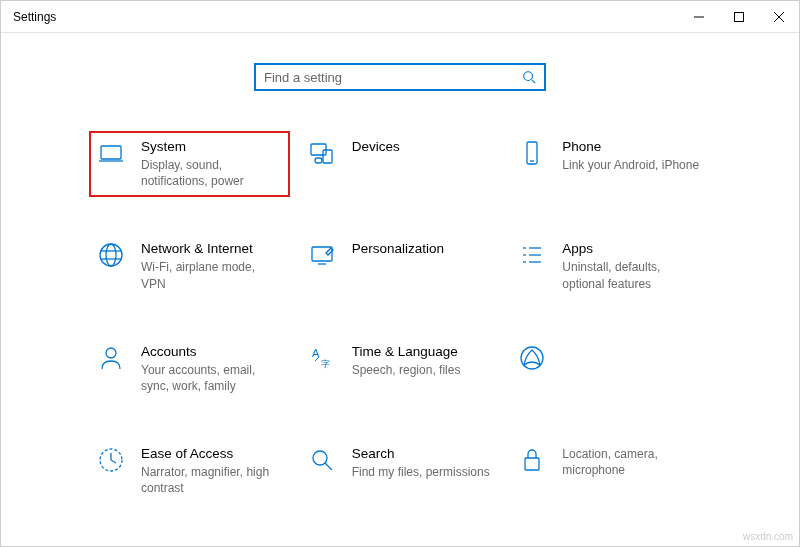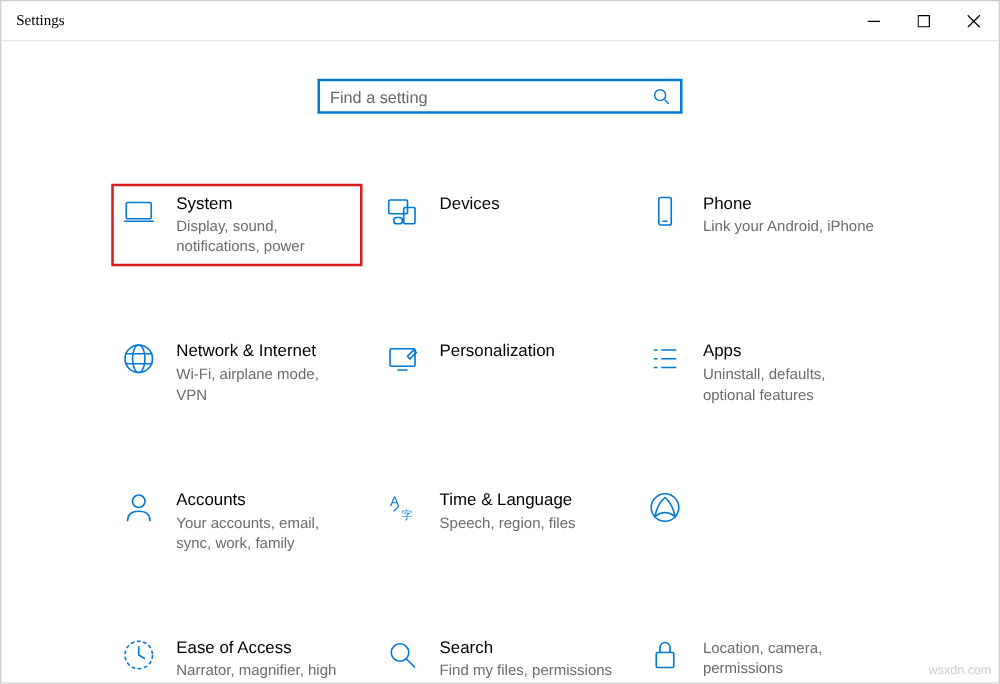--- a/index.html
+++ b/index.html
@@ -1,30 +1,30 @@
 <!DOCTYPE html>
 <html><head>
   <meta charset="utf-8">
   <style>
     * { margin: 0; padding: 0; box-sizing: border-box; }
     body { font-family: "Segoe UI", -apple-system, sans-serif; background: #fff; font-size: 13px; color: #000; }
     .window { width: 800px; height: 547px; border: 1px solid #ccc; background: #fff; position: relative; overflow: hidden; }
-    .titlebar { height: 32px; display: flex; align-items: center; justify-content: space-between; padding-left: 12px; border-bottom: 1px solid #e5e5e5; font-family: Liberation Serif, serif; }
+    .titlebar { height: 32px; display: flex; align-items: center; justify-content: space-between; padding-left: 12px; border-bottom: 1px solid #e5e5e5; }
     .titlebar-title { font-size: 12px; color: #000; }
     .titlebar-controls { display: flex; height: 100%; }
     .titlebar-btn { width: 40px; height: 100%; display: flex; align-items: center; justify-content: center; cursor: pointer; }
     .titlebar-btn svg { width: 10px; height: 10px; stroke: #000; stroke-width: 1; fill: none; }
     .content { padding-top: 30px; }
     .search-wrap { display: flex; justify-content: center; margin-bottom: 40px; }
     .search-box { width: 292px; height: 28px; border: 2px solid #0078d4; display: flex; align-items: center; padding: 0 8px; }
     .search-input { flex: 1; border: none; outline: none; font-size: 13px; color: #666; font-family: inherit; }
     .search-input::placeholder { color: #666; }
     .search-icon { width: 14px; height: 14px; }
     .grid { display: grid; grid-template-columns: repeat(3, 1fr); column-gap: 10px; row-gap: 36px; padding: 0 88px; }
-    .tile { display: flex; align-items: flex-start; gap: 16px; cursor: pointer; padding: 6px; border: 2px solid transparent; margin-top: 16px; }
+    .tile { display: flex; align-items: flex-start; gap: 16px; cursor: pointer; padding: 6px; border: 2px solid transparent; }
     .tile.highlighted { border: 2px solid #d91c1c; }
     .tile-icon { width: 28px; height: 28px; flex-shrink: 0; display: flex; align-items: center; justify-content: center; }
     .tile-icon svg { width: 26px; height: 26px; stroke: #0078d4; stroke-width: 1.3; fill: none; }
     .tile-text { flex: 1; }
     .tile-title { font-size: 13.5px; color: #000; margin-bottom: 3px; font-weight: 400; }
     .tile-desc { font-size: 12px; color: #6b6b6b; line-height: 1.35; }
     .watermark { position: absolute; bottom: 4px; right: 6px; font-size: 10px; color: #ccc; }
   </style>
 </head>
 <body>
@@ -212,21 +212,21 @@
       </div>
 
       <div class="tile">
         <div class="tile-icon">
           <svg viewBox="0 0 26 26">
               <rect x="6" y="11" width="14" height="12" rx="1"></rect>
               <path d="M9 11 V7 a4 4 0 0 1 8 0 V11"></path>
             </svg>
         </div>
         <div class="tile-text">
-          <div class="tile-desc">Location, camera, permissions</div>
+          <div class="tile-desc">Location, camera, microphone</div>
         </div>
       </div>
 
       <div class="tile">
         
         
       </div>
 
     </div>
   </div>

